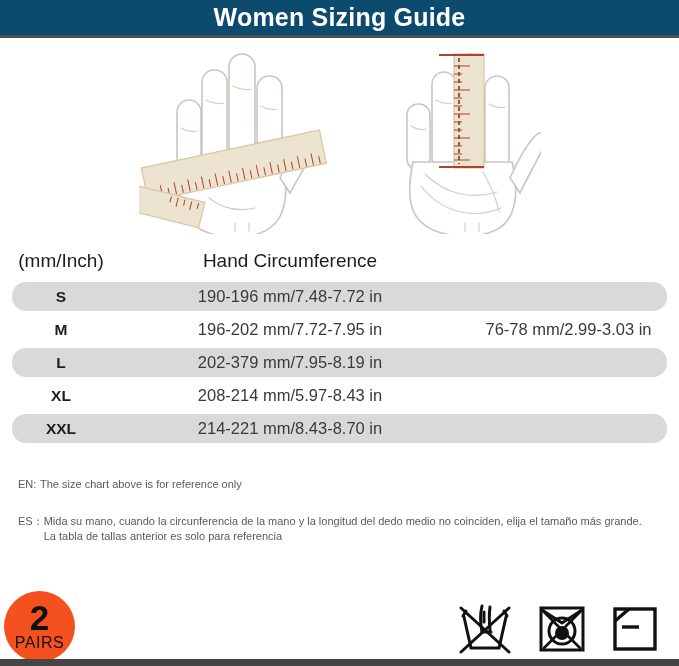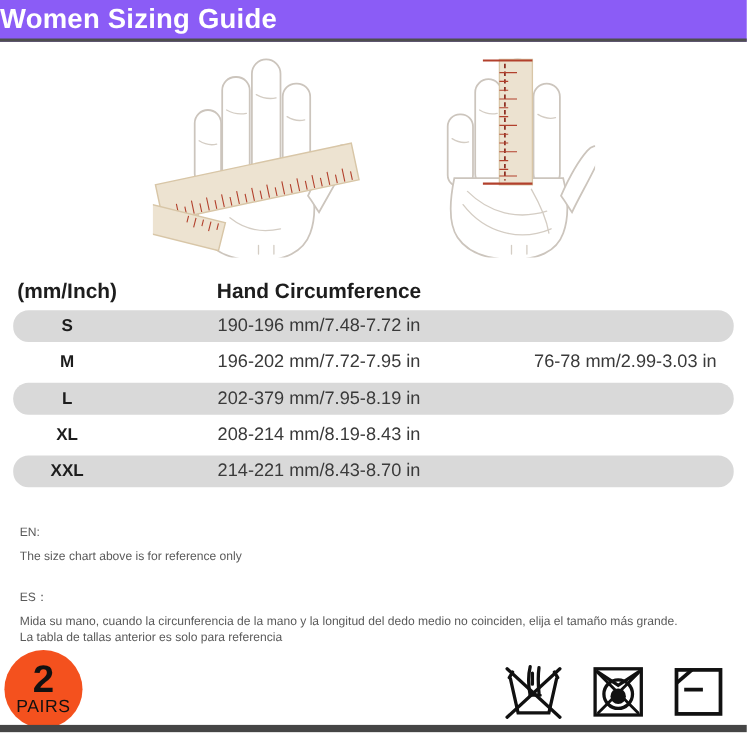--- a/index.html
+++ b/index.html
@@ -2,43 +2,43 @@
 <html><head>
 <meta charset="utf-8">
 <style>
   html,body{margin:0;padding:0;background:#fff;}
   .page{
     position:relative;width:679px;height:666px;background:#fff;overflow:hidden;
     font-family:"Liberation Sans",sans-serif;color:#222;
   }
   
   .header-bar{
-    height:35px;background:#8b5cf6;border-bottom:3px solid #4e4e4e;
-    display:flex;align-items:center;justify-content:flex-start;
+    height:35px;background:#0c4a6e;border-bottom:3px solid #4e4e4e;
+    display:flex;align-items:center;justify-content:center;
   }
   .header-bar h1{
     margin:0;color:#fff;font-size:25px;font-weight:bold;letter-spacing:.2px;
   }
   
   .hands{
     height:192px;display:flex;justify-content:center;align-items:flex-start;
     gap:56px;padding-top:10px;
   }
   
   .size-table{margin:10px 12px 0 12px;}
-  .thead{display:flex;height:32px;align-items:center;font-weight:bold;font-size:19px;color:#1d1d1d;}
+  .thead{display:flex;height:32px;align-items:flex-start;font-weight:normal;font-size:19px;color:#1d1d1d;}
   .trow{display:flex;height:29px;align-items:center;font-size:16.5px;color:#3a3a3a;margin-bottom:4px;border-radius:14px;}
   .tbody .trow:nth-child(odd){background:#d9d9d9;}
   .c1{width:98px;text-align:center;}
   .c2{width:360px;text-align:center;}
   .c3{flex:1;text-align:center;}
   .trow .c1{font-weight:bold;font-size:15.5px;color:#1d1d1d;}
   
   .notes{margin:34px 0 0 18px;font-size:11px;line-height:15px;color:#5a5a5a;}
-  .note{display:flex;margin-bottom:22px;flex-direction:column;}
+  .note{display:flex;margin-bottom:22px;}
   .note-label{flex:0 0 22px;}
   .note-lines div{white-space:nowrap;}
   
   .pairs-badge{
     position:absolute;left:4px;top:591px;width:71px;height:71px;border-radius:50%;
     background:#f4511e;display:flex;flex-direction:column;align-items:center;justify-content:center;
     color:#111;
   }
   .pairs-count{font-size:35px;font-weight:bold;line-height:32px;}
   .pairs-label{font-size:16px;letter-spacing:.5px;line-height:17px;}
@@ -140,21 +140,21 @@
         <div class="c1">M</div>
         <div class="c2">196-202 mm/7.72-7.95 in</div>
         <div class="c3">76-78 mm/2.99-3.03 in</div>
       </div>
       <div class="trow">
         <div class="c1">L</div>
         <div class="c2">202-379 mm/7.95-8.19 in</div>
       </div>
       <div class="trow">
         <div class="c1">XL</div>
-        <div class="c2">208-214 mm/8.19-8.43 in</div>
+        <div class="c2">208-214 mm/5.97-8.43 in</div>
       </div>
       <div class="trow">
         <div class="c1">XXL</div>
         <div class="c2">214-221 mm/8.43-8.70 in</div>
       </div>
     </div>
   </div>
 
   <div class="notes">
     <div class="note">

